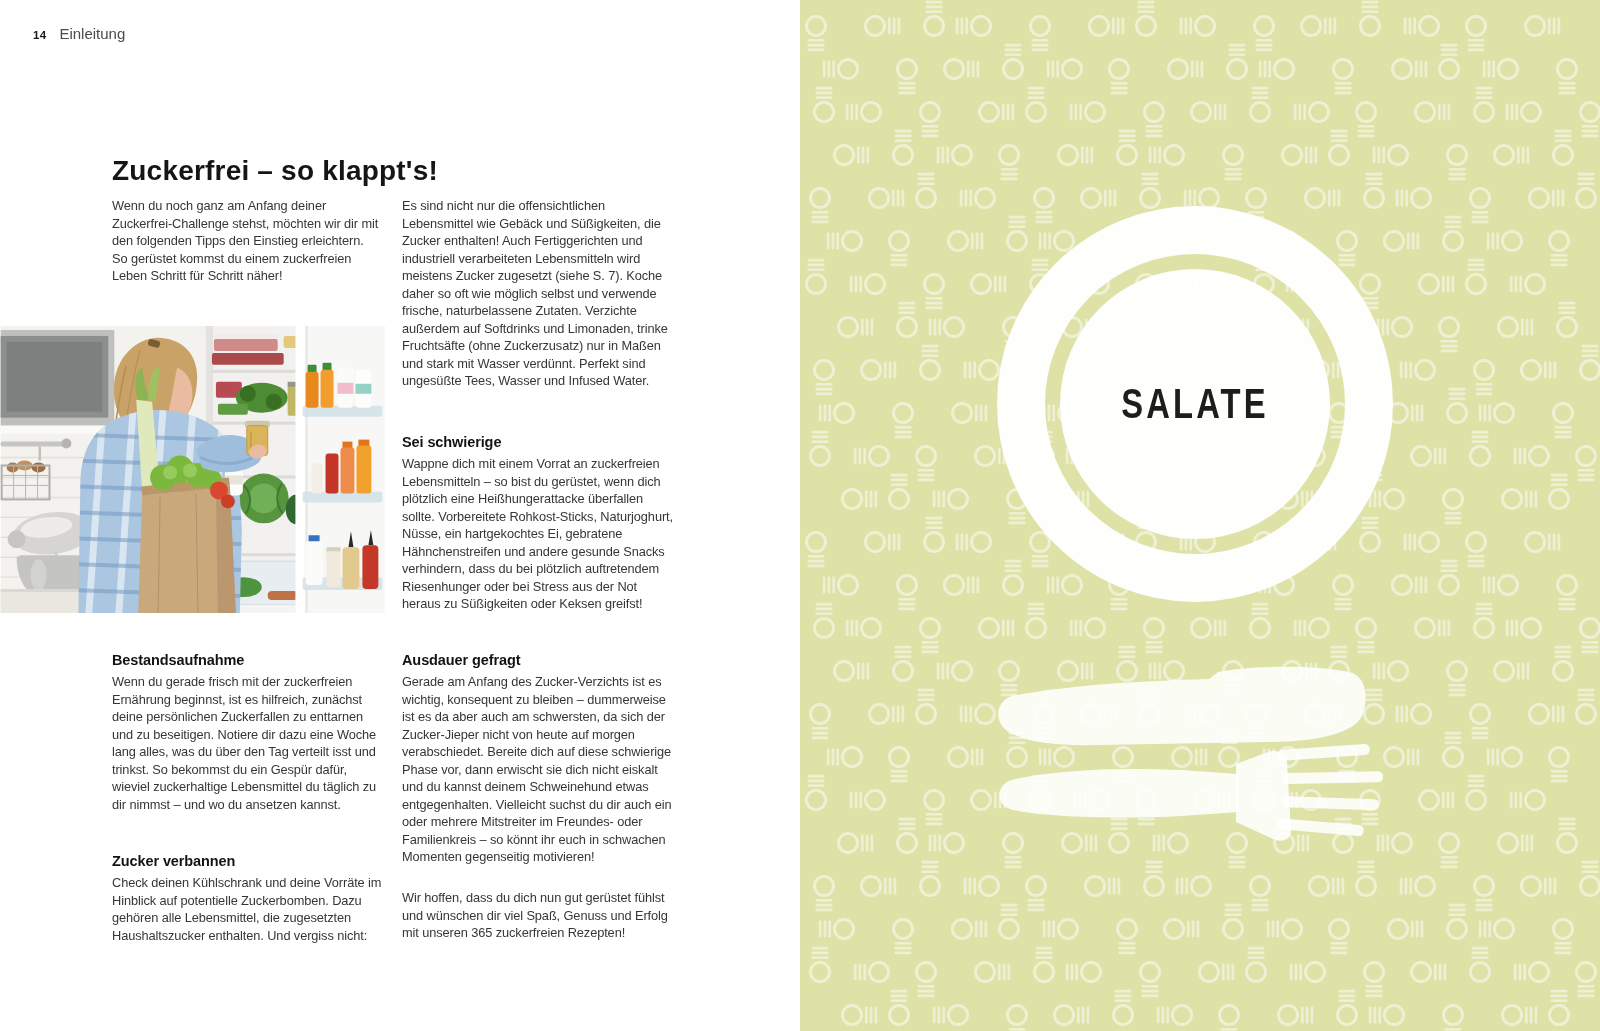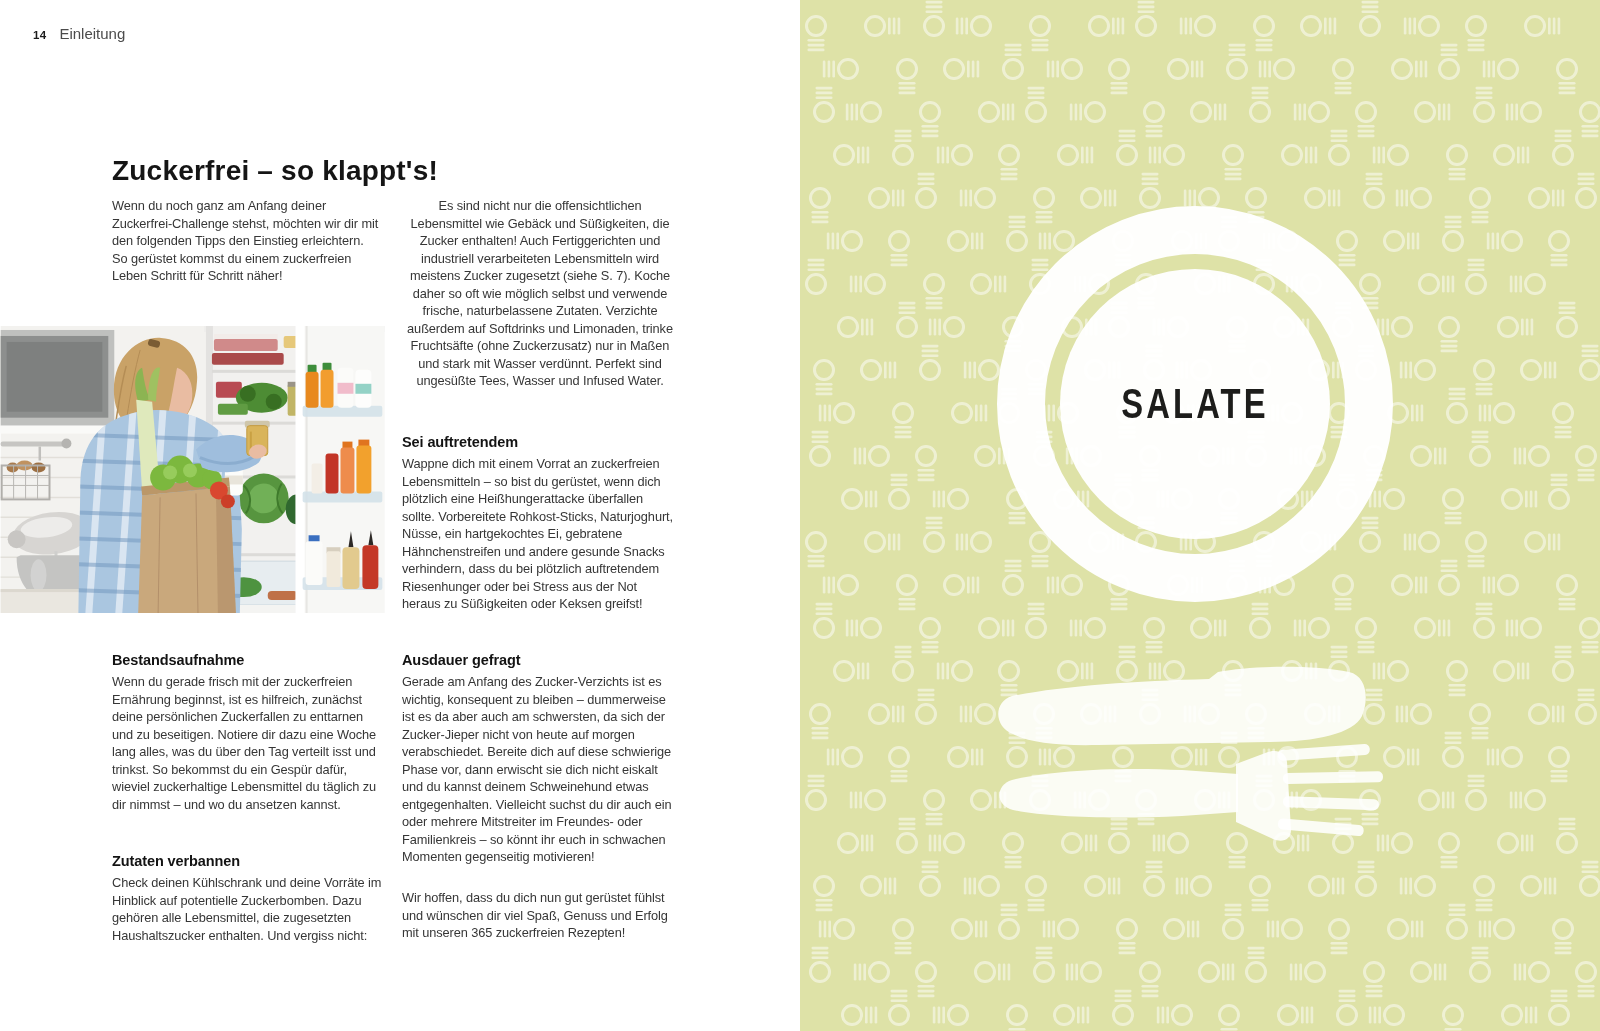--- a/index.html
+++ b/index.html
@@ -50,30 +50,30 @@
     <div class="block" style="left:112px;top:651px;">
       <h3>Bestandsaufnahme</h3>
       <p>Wenn du gerade frisch mit der zuckerfreien Ernährung beginnst, ist es hilfreich, zunächst deine persönlichen Zuckerfallen zu enttarnen und zu beseitigen. Notiere dir dazu eine Woche lang alles, was du über den Tag verteilt isst und trinkst. So bekommst du ein Gespür dafür, wieviel zuckerhaltige Lebensmittel du täglich zu dir nimmst – und wo du ansetzen kannst.</p>
     </div>
 
     <div class="block" style="left:112px;top:197px;">
       <p>Wenn du noch ganz am Anfang deiner Zuckerfrei-Challenge stehst, möchten wir dir mit den folgenden Tipps den Einstieg erleichtern. So gerüstet kommst du einem zuckerfreien Leben Schritt für Schritt näher!</p>
     </div>
 
     <div class="block" style="left:112px;top:852px;">
-      <h3>Zutaten verbannen</h3>
+      <h3>Zucker verbannen</h3>
       <p>Check deinen Kühlschrank und deine Vorräte im Hinblick auf potentielle Zuckerbomben. Dazu gehören alle Lebensmittel, die zugesetzten Haushaltszucker enthalten. Und vergiss nicht:</p>
     </div>
 
-    <div class="block" style="left:402px;top:197px;width:276px;text-align:center;">
+    <div class="block" style="left:402px;top:197px;width:276px;">
       <p>Es sind nicht nur die offensichtlichen Lebensmittel wie Gebäck und Süßigkeiten, die Zucker enthalten! Auch Fertiggerichten und industriell verarbeiteten Lebensmitteln wird meistens Zucker zugesetzt (siehe S. 7). Koche daher so oft wie möglich selbst und verwende frische, naturbelassene Zutaten. Verzichte außerdem auf Softdrinks und Limonaden, trinke Fruchtsäfte (ohne Zuckerzusatz) nur in Maßen und stark mit Wasser verdünnt. Perfekt sind ungesüßte Tees, Wasser und Infused Water.</p>
     </div>
 
     <div class="block" style="left:402px;top:433px;width:276px;">
-      <h3>Sei auftretendem</h3>
+      <h3>Sei schwierige</h3>
       <p>Wappne dich mit einem Vorrat an zuckerfreien Lebensmitteln – so bist du gerüstet, wenn dich plötzlich eine Heißhungerattacke überfallen sollte. Vorbereitete Rohkost-Sticks, Naturjoghurt, Nüsse, ein hartgekochtes Ei, gebratene Hähnchenstreifen und andere gesunde Snacks verhindern, dass du bei plötzlich auftretendem Riesenhunger oder bei Stress aus der Not heraus zu Süßigkeiten oder Keksen greifst!</p>
     </div>
 
     <div class="block" style="left:402px;top:651px;width:276px;">
       <h3>Ausdauer gefragt</h3>
       <p>Gerade am Anfang des Zucker-Verzichts ist es wichtig, konsequent zu bleiben – dummerweise ist es da aber auch am schwersten, da sich der Zucker-Jieper nicht von heute auf morgen verabschiedet. Bereite dich auf diese schwierige Phase vor, dann erwischt sie dich nicht eiskalt und du kannst deinem Schweinehund etwas entgegenhalten. Vielleicht suchst du dir auch ein oder mehrere Mitstreiter im Freundes- oder Familienkreis – so könnt ihr euch in schwachen Momenten gegenseitig motivieren!</p>
     </div>
 
     <div class="block" style="left:402px;top:889px;width:276px;">
       <p>Wir hoffen, dass du dich nun gut gerüstet fühlst und wünschen dir viel Spaß, Genuss und Erfolg mit unseren 365 zuckerfreien Rezepten!</p>

